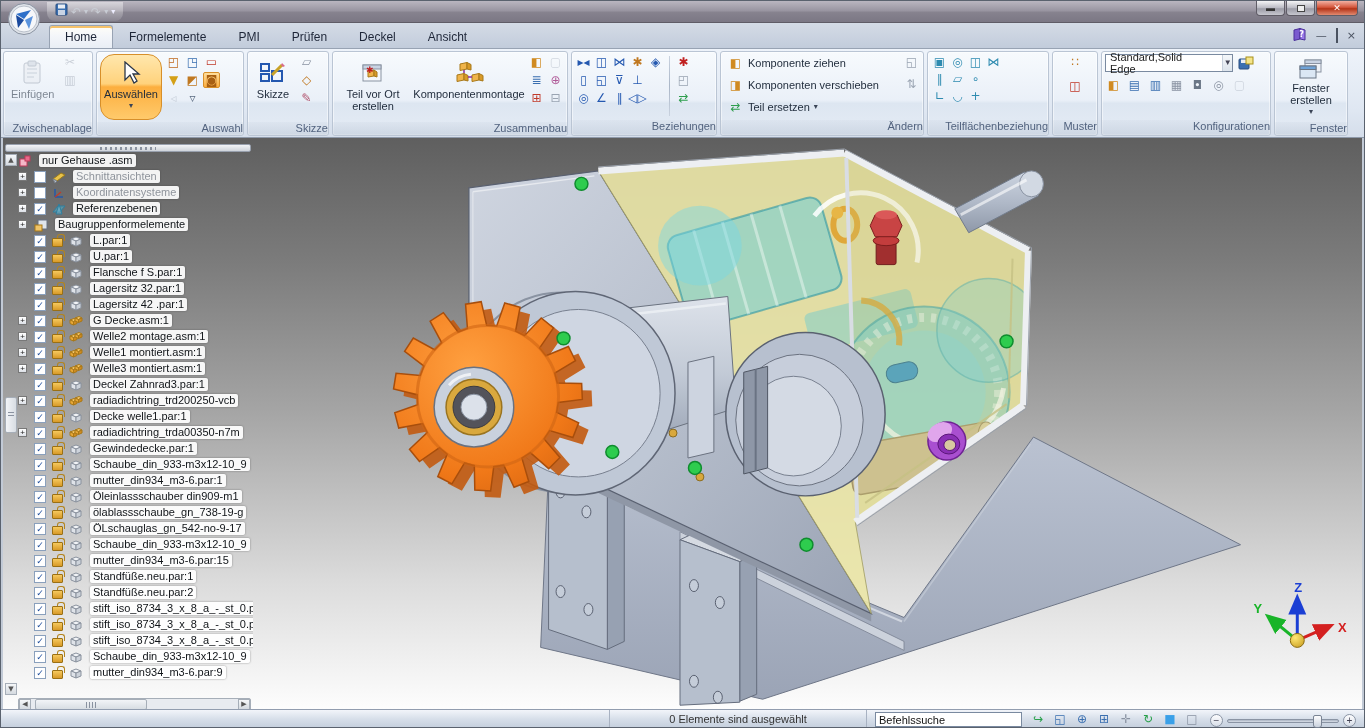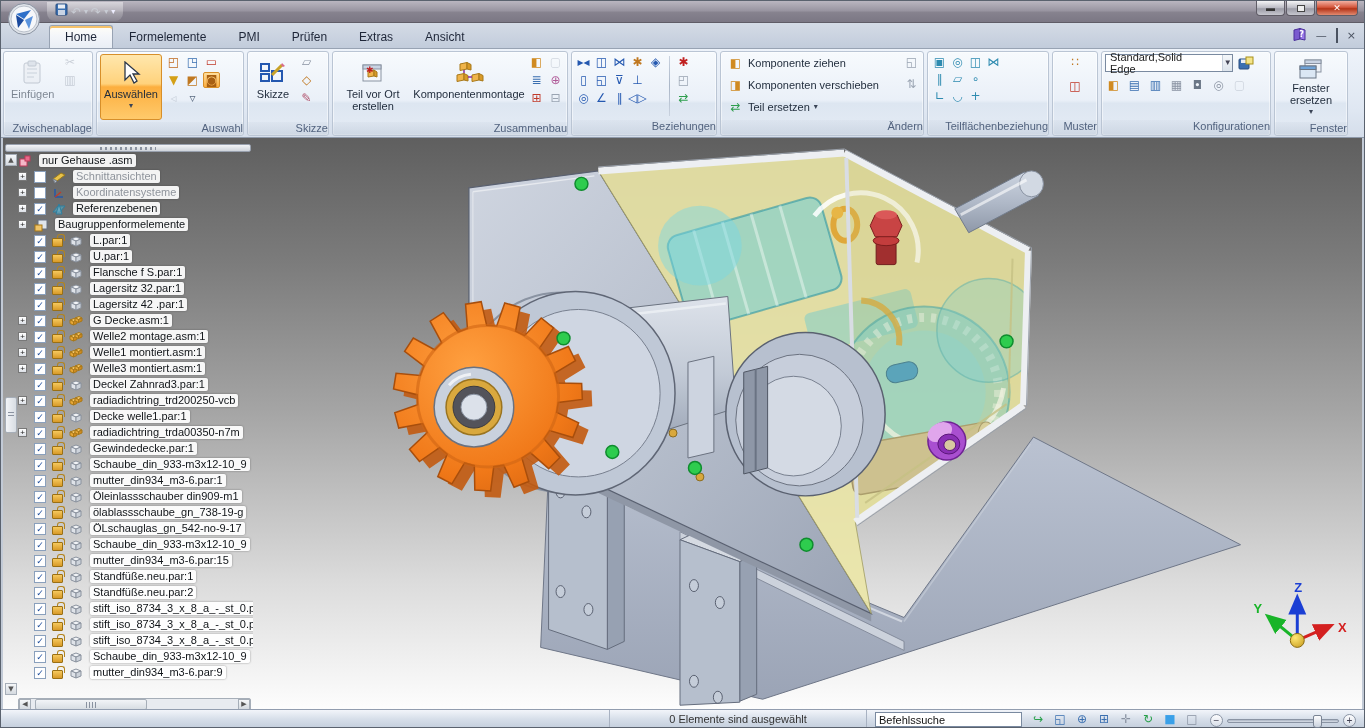--- a/index.html
+++ b/index.html
@@ -38,21 +38,21 @@
   .ribbon { height:89px; background:linear-gradient(#eef3fa,#dfe7f2 70%,#d5deeb);
     border-bottom:1px solid #8e99a9; display:flex; align-items:stretch; padding:2px 2px 1px 2px; gap:3px; }
   .rgroup { border:1px solid #bac5d4; border-radius:3px; display:flex; flex-direction:column;
     background:linear-gradient(180deg,#f7fafd,#eaf0f8 58%,#dde6f1 62%,#e5ecf5); box-shadow:inset 0 0 0 1px rgba(255,255,255,.5); }
   .rg-body { flex:1; display:flex; align-items:flex-start; padding:2px 3px; gap:3px; }
   .rg-caption { height:15px; font-size:11px; color:#51627e; text-align:right; padding-bottom:1px;
     background:linear-gradient(rgba(190,200,215,.15),rgba(160,175,195,.35)); border-radius:0 0 3px 3px; }
   .bigbtn { display:flex; flex-direction:column; align-items:center; justify-content:flex-start;
     font-size:11px; line-height:12px; color:#1e2a3a; text-align:center; padding:3px 3px 1px;
     border:1px solid transparent; border-radius:3px; cursor:pointer; height:66px; }
-  .bigbtn.hl { background:linear-gradient(#ffe7ad,#ffd27c 45%,#fcae3e 50%,#ffca6b); border-color:#d78f2a; }
+  .bigbtn.hl { background:linear-gradient(#ffe7ad,#ffd27c 45%,#fcae3e 50%,#ffca6b); border-color:#d78f2a;border-radius:14px; }
   .bigbtn.dis { opacity:.55; }
   .bigbtn .bico { height:30px; display:flex; align-items:center; justify-content:center; }
   .dd-arrow { font-size:8px; color:#3a4456; font-family:"DejaVu Sans",sans-serif; }
   .ric { width:17px; height:16px; display:flex; align-items:center; justify-content:center;
     font-size:12px; line-height:1; border-radius:2px; cursor:pointer; font-family:"DejaVu Sans",sans-serif; }
   .ric.hl { background:linear-gradient(#ffdf9e,#fcae3e); border:1px solid #d78f2a; }
   .ric.dis { opacity:.4; }
   .icon-col { display:flex; flex-direction:column; gap:2px; }
   .icon-row { display:flex; gap:1px; }
   .icon-grid2 { display:grid; grid-template-rows:repeat(3,1fr); grid-auto-flow:column; gap:2px; }
@@ -166,21 +166,21 @@
         </div>
       <div class="winbtn close">✕</div>
     </div>
   </div>
 
   <div class="tabrow">
     <div class="tab active">Home</div>
     <div class="tab">Formelemente</div>
     <div class="tab">PMI</div>
     <div class="tab">Prüfen</div>
-    <div class="tab">Extras</div>
+    <div class="tab">Deckel</div>
     <div class="tab">Ansicht</div>
     <div class="docctrl">
       <span class="dic">
         <svg width="15" height="13" viewBox="0 0 15 13">
             <polygon points="2,2 8,0.5 8,11 2,12.5" fill="#7a5acf" stroke="#4a2f9a"></polygon>
             <polygon points="8,0.5 13,2 13,12 8,11" fill="#9a7ae8" stroke="#4a2f9a"></polygon>
             <text x="9.5" y="9" font-size="8" fill="#fff" text-anchor="middle" font-weight="bold">?</text>
           </svg>
       </span>
       <span class="dic">—</span>
@@ -422,21 +422,21 @@
       <div class="rg-body" style="justify-content:center">
         <div class="bigbtn" style="width:64px">
           <span class="bico">
             <svg width="28" height="24" viewBox="0 0 28 24">
                 <rect x="8" y="2" width="16" height="12" fill="#eef2f7" stroke="#8a93a2"></rect>
                 <rect x="8" y="2" width="16" height="3.5" fill="#c9d4e4" stroke="#8a93a2"></rect>
                 <rect x="3" y="8" width="16" height="12" fill="#dbe7f4" stroke="#6a7686"></rect>
                 <rect x="3" y="8" width="16" height="3.5" fill="#6fa3d8" stroke="#6a7686"></rect>
               </svg>
           </span>
-          <span>Fenster ersetzen</span>
+          <span>Fenster erstellen</span>
           <span class="dd-arrow">▾</span>
         </div>
       </div>
       <div class="rg-caption">Fenster</div>
     </div>
   </div>
 
   <div class="main">
     <svg id="scene" viewBox="0 137 1365 573" preserveAspectRatio="none">
       <defs>

